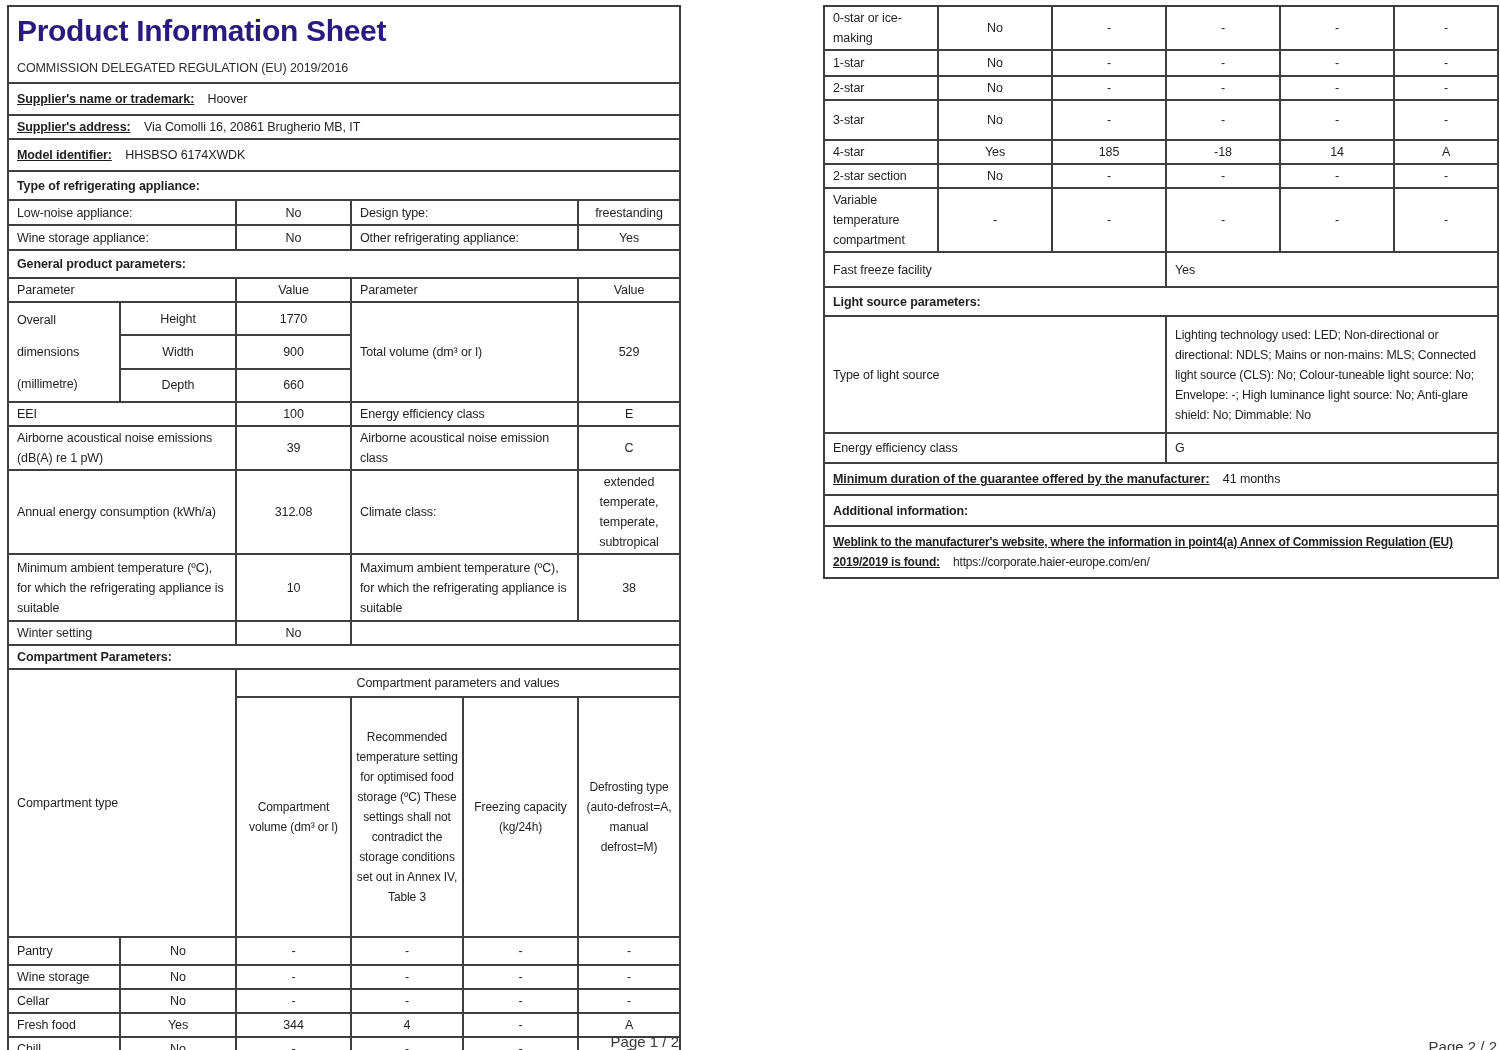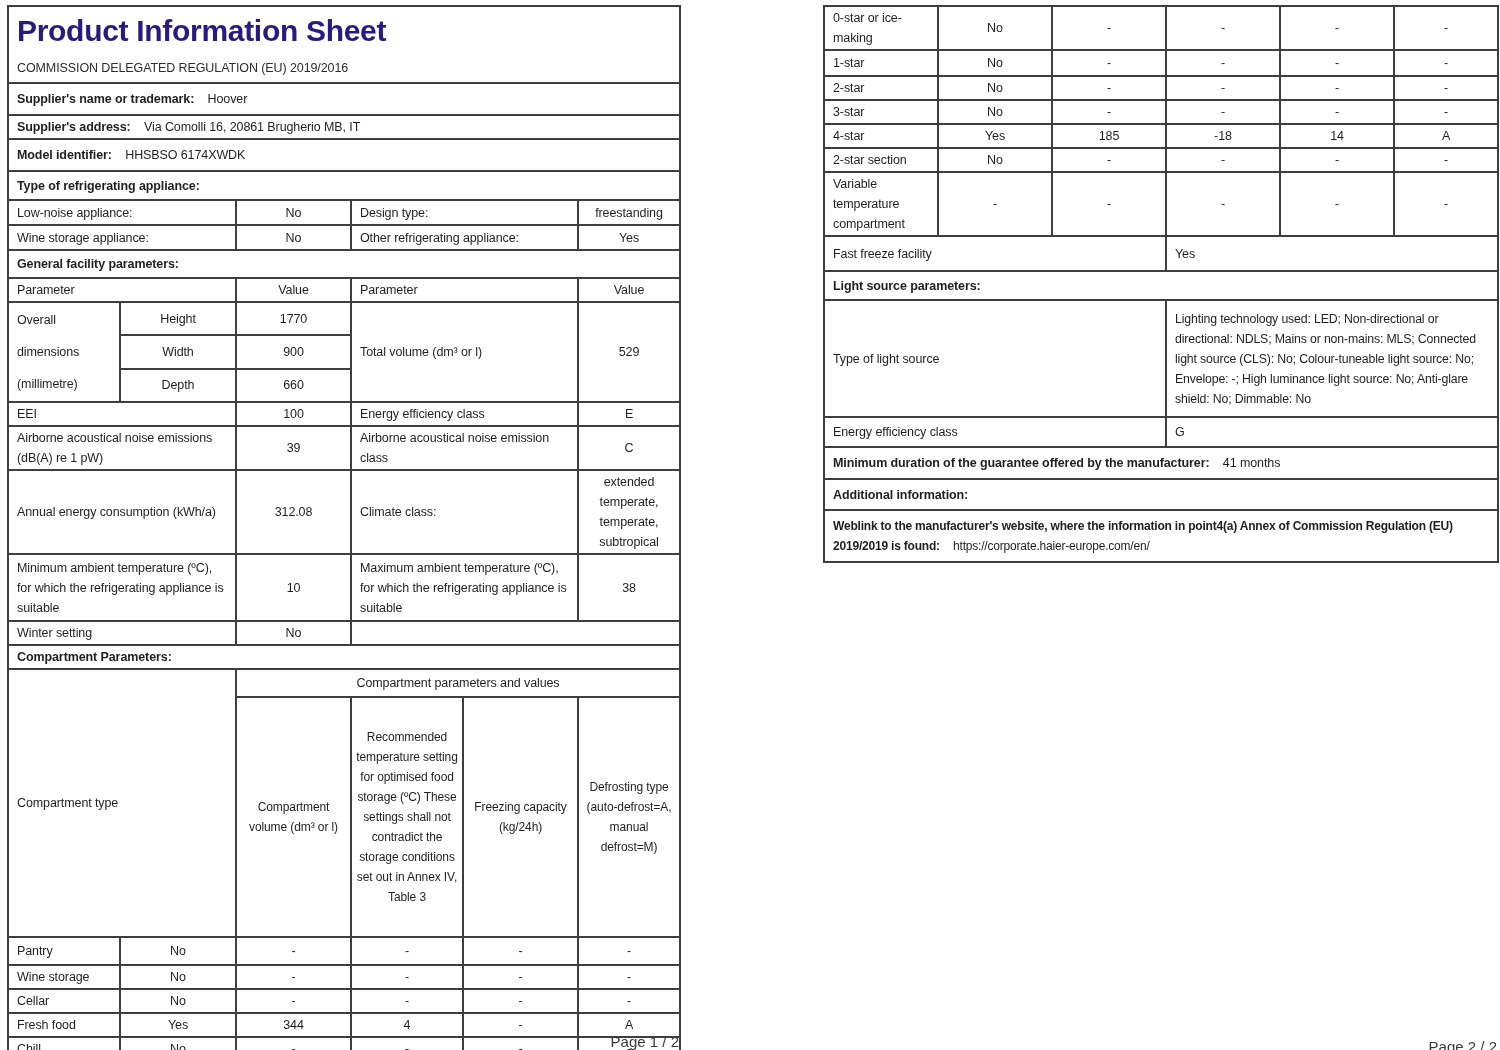--- a/index.html
+++ b/index.html
@@ -21,21 +21,21 @@
   .title{font-size:30px;font-weight:700;color:var(--title-color,#2a1a80);line-height:36px;letter-spacing:-0.3px;}
   .reg{font-size:12.5px;color:#2c2c2c;margin-top:9px;letter-spacing:-0.1px;}
   .dimlabel{line-height:32px;}
   .tallhead{padding:0 3px;font-size:12px;}
   .smalltext{font-size:12.3px;letter-spacing:-0.15px;}
   .weblinkcell{font-size:12px;letter-spacing:-0.2px;}
   .pagenum{position:absolute;font-size:15px;color:#383838;text-align:right;}
   .pagenum1{left:7px;top:1033px;width:672px;}
   .pagenum2{left:823px;top:1038px;width:674px;}
   .inline-val{font-weight:400;}
-  .lblval .b{margin-right:10px;}
+  .lblval .b{margin-right:10px;text-decoration:underline;}
 </style>
 </head>
 <body>
 
 <div class="canvas">
 
   <table class="page1">
     <colgroup>
       <col style="width:112px">
         <col style="width:116px">
@@ -86,21 +86,21 @@
     </tr>
 
     <tr style="height:25px">
       <td colspan="2">Wine storage appliance:</td>
       <td class="c">No</td>
       <td colspan="2">Other refrigerating appliance:</td>
       <td class="c">Yes</td>
     </tr>
 
     <tr style="height:28px">
-      <td colspan="6" class="b">General facility parameters:</td>
+      <td colspan="6" class="b">General product parameters:</td>
     </tr>
 
     <tr style="height:17px">
       <td colspan="2">Parameter</td>
       <td class="c">Value</td>
       <td colspan="2">Parameter</td>
       <td class="c">Value</td>
     </tr>
 
     <tr style="height:24px">
@@ -242,21 +242,21 @@
       <td class="c">-</td>
     </tr>
     <tr style="height:24px">
       <td>2-star</td>
       <td class="c">No</td>
       <td class="c">-</td>
       <td class="c">-</td>
       <td class="c">-</td>
       <td class="c">-</td>
     </tr>
-    <tr style="height:24px">
+    <tr style="height:40px">
       <td>3-star</td>
       <td class="c">No</td>
       <td class="c">-</td>
       <td class="c">-</td>
       <td class="c">-</td>
       <td class="c">-</td>
     </tr>
     <tr style="height:24px">
       <td>4-star</td>
       <td class="c">Yes</td>

